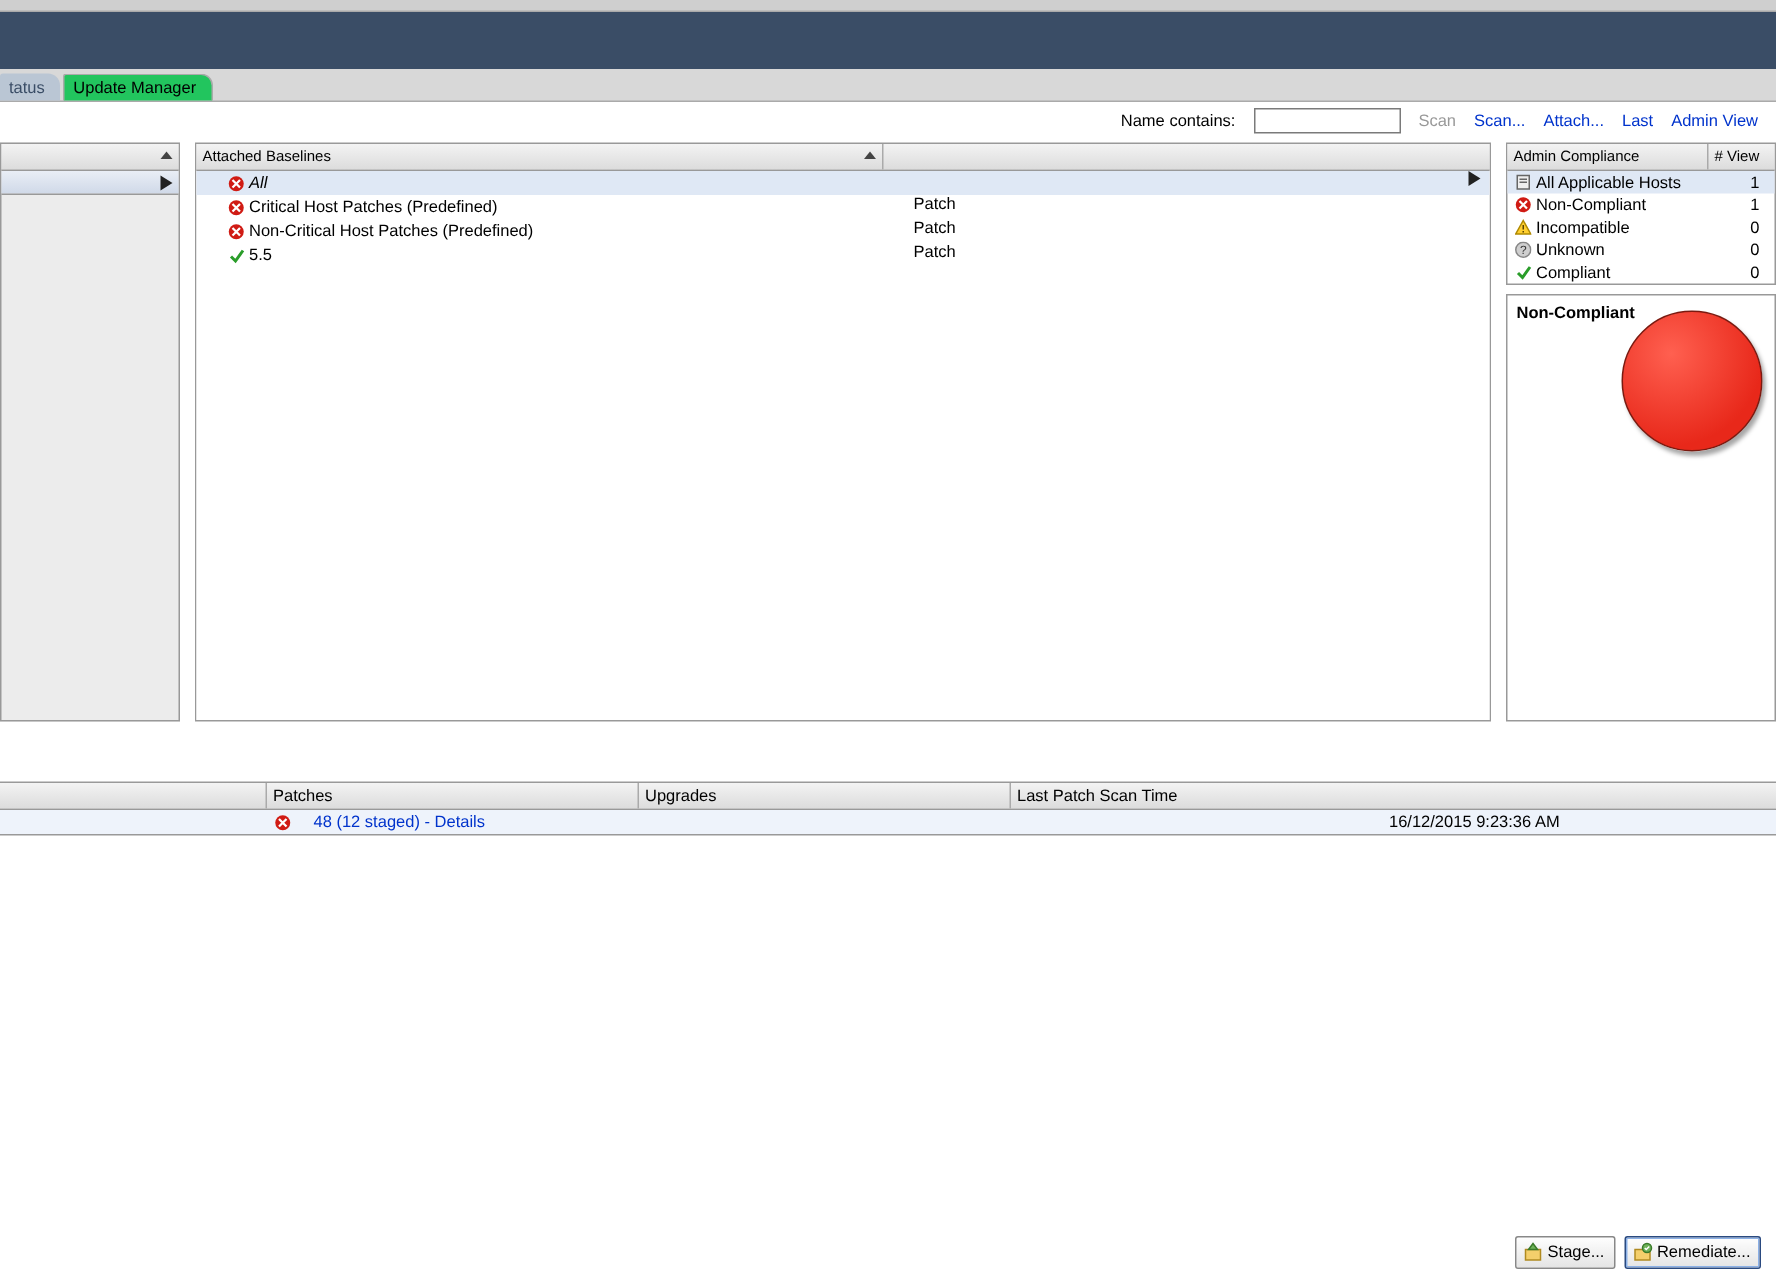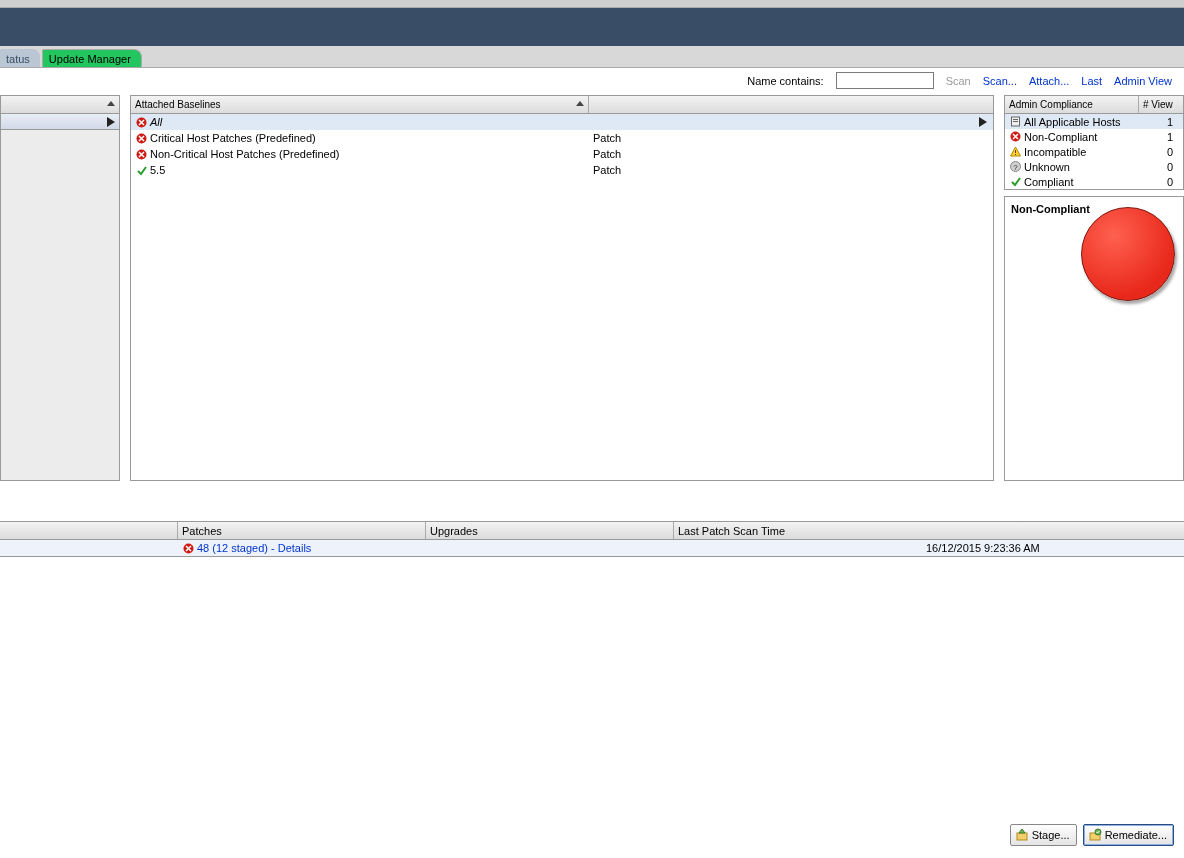--- a/index.html
+++ b/index.html
@@ -92,22 +92,22 @@
     background: linear-gradient(#e9eef6, #d0d9e8);
     height: 16px; display: flex; align-items: center; justify-content: flex-end;
     padding-right: 4px; border-bottom: 1px solid #999;
   }
   .play-tri {
     width: 0; height: 0; border-top: 5px solid transparent;
     border-bottom: 5px solid transparent; border-left: 8px solid #222;
   }
   .center-head { display: flex; }
   .center-row {
-    display: flex; align-items: center; height: 16px;
-    padding-left: 4px; font-size: 11px;
+    display: flex; height: 16px;
+    padding-left: 20px; font-size: 11px;
   }
   .center-row.selrow { background: #dfe8f5; font-style: italic; }
   .center-body { background: #fff; flex: 1; }
   .cc-name { width: 458px; display: flex; align-items: center; gap: 3px; }
   .cc-type { flex: 1; }
   .icon { width: 12px; height: 12px; display: inline-flex; align-items: center; justify-content: center; }
   .host-panel { border: 1px solid #999; }
   .hc-row { display: flex; align-items: center; height: 15px; padding: 0 4px; font-size: 11px; gap: 3px; }
   .hc-row.sel { background: #dfe8f5; }
   .hc-count { margin-left: auto; padding-right: 6px; }
@@ -128,21 +128,21 @@
     display: flex; background: linear-gradient(#f3f3f3,#dcdcdc);
     height: 18px; border-bottom: 1px solid #999;
   }
   .bg-cell { border-right: 1px solid #aaa; padding: 1px 4px; display: flex; align-items: center; }
   .bg-row { display: flex; height: 16px; background: #eef3fb; align-items: center; }
   .bgc-1 { width: 178px; }
   .bgc-2 { width: 248px; }
   .bgc-3 { width: 248px; }
   .bgc-4 { width: 248px; }
   .bgc-5 { flex: 1; border-right: none; }
-  .patch-link { color: #0033cc; cursor: pointer; display: flex; align-items: flex-end; gap: 3px; }
+  .patch-link { color: #0033cc; cursor: pointer; display: flex; align-items: flex-end; gap: 15px; }
   .bottom-buttons {
     position: absolute; bottom: 12px; right: 10px;
     display: flex; gap: 6px;
   }
   .btn {
     height: 22px; padding: 0 6px 0 4px;
     background: linear-gradient(#fefefe,#e4e4e4);
     border: 1px solid #888; border-radius: 2px;
     display: flex; align-items: center; gap: 3px;
     font-size: 11px; cursor: pointer;

